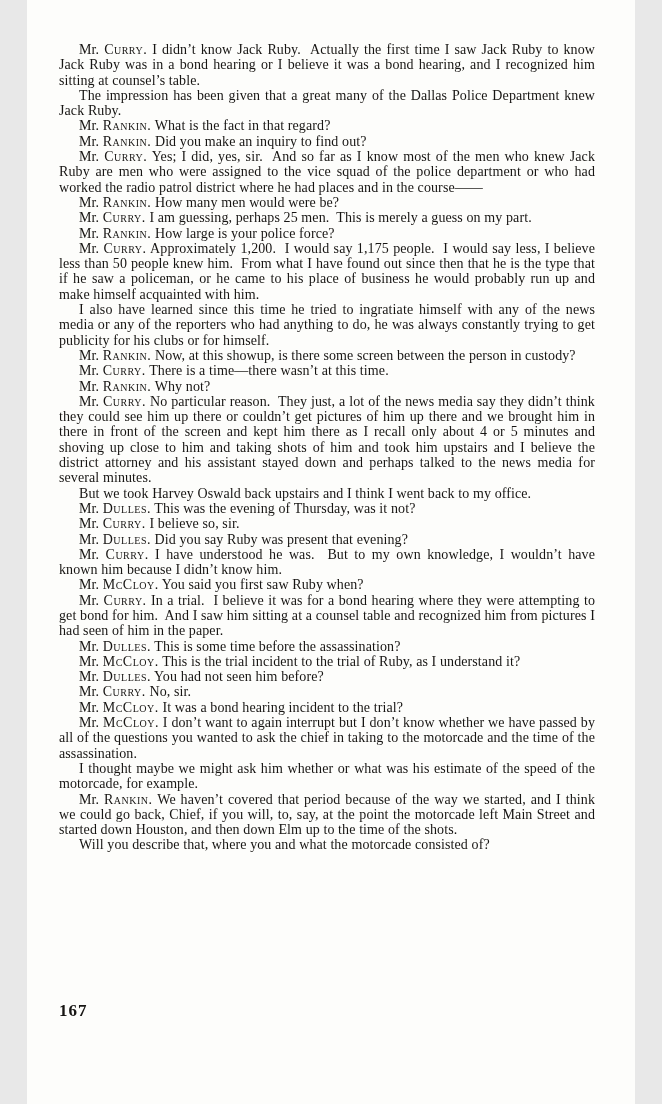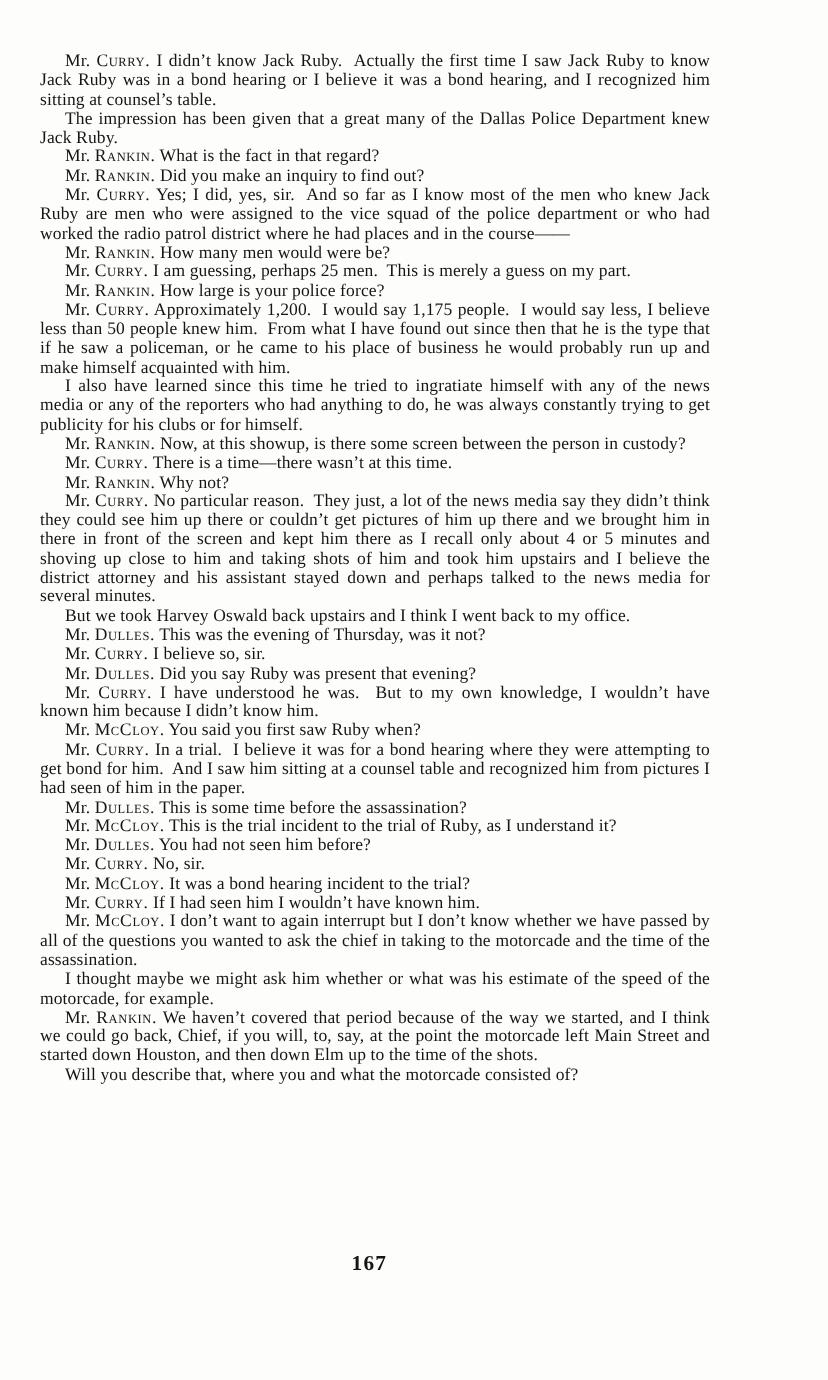--- a/index.html
+++ b/index.html
@@ -2,21 +2,21 @@
 <html><head>
 <meta charset="utf-8">
 <style>
   html, body {
     margin: 0;
     padding: 0;
     background: #e8e8e8;
   }
   .page {
     position: relative;
-    width: 662px;
+    width: 608px;
     height: 1104px;
     margin: 0 auto;
     background: #fdfdfb;
     color: #171513;
     font-family: "Liberation Serif", "DejaVu Serif", serif;
     overflow: hidden;
   }
   .text-block {
     position: absolute;
     left: 32px;
@@ -39,21 +39,21 @@
     font-variant: small-caps;
     letter-spacing: 0.5px;
   }
   .page-number {
     position: absolute;
     left: 32px;
     top: 1001px;
     width: 536px;
     box-sizing: border-box;
     padding-right: 9px;
-    text-align: center;
+    text-align: left;
     font-size: 17px;
     font-weight: bold;
     letter-spacing: 1px;
   }
 </style>
 </head>
 <body>
 
 <div class="page">
   <div class="text-block">
@@ -129,22 +129,20 @@
 
   <p class="para"><span class="speaker"><span class="speaker-prefix">Mr.</span> <span class="speaker-name">Dulles.</span></span>
 <span class="para-text">You had not seen him before?</span></p>
 
   <p class="para"><span class="speaker"><span class="speaker-prefix">Mr.</span> <span class="speaker-name">Curry.</span></span>
 <span class="para-text">No, sir.</span></p>
 
   <p class="para"><span class="speaker"><span class="speaker-prefix">Mr.</span> <span class="speaker-name">McCloy.</span></span>
 <span class="para-text">It was a bond hearing incident to the trial?</span></p>
 
-  <p class="para"><span class="speaker"><span class="speaker-prefix">Mr.</span> <span class="speaker-name">Curry.</span></span>
-<span class="para-text">If I had seen him I wouldn’t have known him.</span></p>
 
   <p class="para"><span class="speaker"><span class="speaker-prefix">Mr.</span> <span class="speaker-name">McCloy.</span></span>
 <span class="para-text">I don’t want to again interrupt but I don’t know whether we have passed by all of the questions you wanted to ask the chief in taking to the motorcade and the time of the assassination.</span></p>
 
   <p class="para">
 <span class="para-text">I thought maybe we might ask him whether or what was his estimate of the speed of the motorcade, for example.</span></p>
 
   <p class="para"><span class="speaker"><span class="speaker-prefix">Mr.</span> <span class="speaker-name">Rankin.</span></span>
 <span class="para-text">We haven’t covered that period because of the way we started, and I think we could go back, Chief, if you will, to, say, at the point the motorcade left Main Street and started down Houston, and then down Elm up to the time of the shots.</span></p>
 

